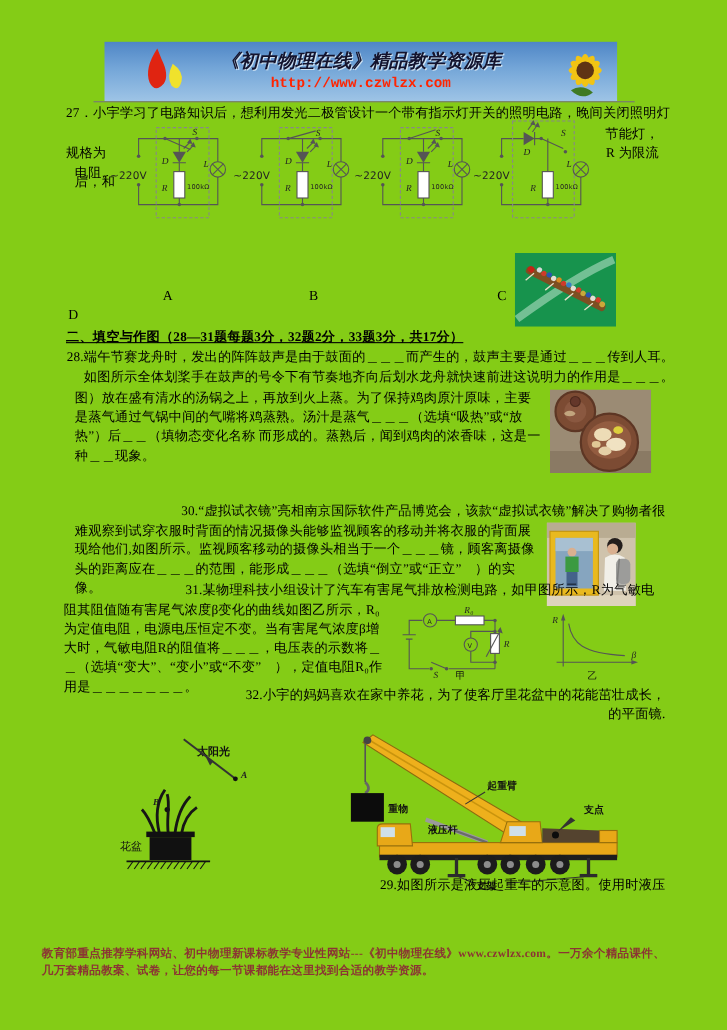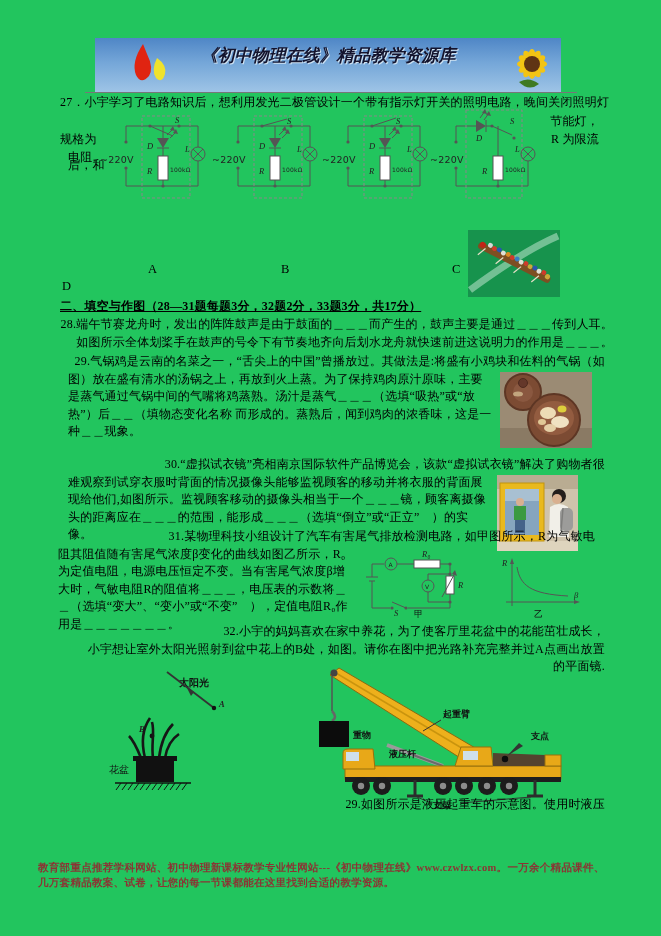--- a/index.html
+++ b/index.html
@@ -1,16 +1,16 @@
 <!DOCTYPE html>
 <html><head>
 <meta charset="utf-8">
 <style>
   html,body{margin:0;padding:0;background:#fff;}
-  .page{position:relative;width:661px;height:936px;background:#22c55e;overflow:hidden;
+  .page{position:relative;width:661px;height:936px;background:#84cc16;overflow:hidden;
         font-family:"Liberation Serif",serif;color:#000;}
   .abs{position:absolute;}
   .qtext{font-size:12px;line-height:17.5px;letter-spacing:0.2px;}
   .nowrap{white-space:nowrap;text-align:right;}
   .hang{padding-left:8px;text-indent:-8px;text-align:right;}
   .bold{font-weight:bold;}
   
   .banner{left:95px;top:38px;width:466px;height:54px;
           background:linear-gradient(180deg,#4f86c6 0%,#74a6d8 45%,#9ec4e6 100%);
           overflow:hidden;}
@@ -38,20 +38,21 @@
 <body>
 
 <div class="page">
 
   <div class="abs banner">
     <svg width="60" height="54" style="position:absolute;left:22px;top:0;">
       <path d="M26,6 Q14,24 19,37 Q24,47 32,38 Q37,30 30,16 Z" fill="#e02411"></path>
       <path d="M40,20 Q34,32 39,40 Q45,46 48,36 Q50,27 40,20 Z" fill="#f0e22c"></path>
     </svg>
     <div class="banner-title">《初中物理在线》精品教学资源库</div>
+    <div class="banner-url">http://www.czwlzx.com</div>
     <svg width="46" height="50" style="position:absolute;right:6px;top:4px;">
       <g transform="translate(23,22)">
         <g fill="#f2c414">
           <ellipse rx="5" ry="15" transform="rotate(0)"></ellipse>
           <ellipse rx="5" ry="15" transform="rotate(30)"></ellipse>
           <ellipse rx="5" ry="15" transform="rotate(60)"></ellipse>
           <ellipse rx="5" ry="15" transform="rotate(90)"></ellipse>
           <ellipse rx="5" ry="15" transform="rotate(120)"></ellipse>
           <ellipse rx="5" ry="15" transform="rotate(150)"></ellipse>
         </g>
@@ -234,21 +235,20 @@
       <line x1="54" y1="33" x2="50" y2="42" stroke="#e8e0c8" stroke-width="1.2"></line>
       <line x1="74" y1="33" x2="70" y2="42" stroke="#e8e0c8" stroke-width="1.2"></line>
     </g>
   </svg>
 
   <div class="abs qtext bold" style="left:60px;top:298px;width:545px;text-decoration:underline;">二、填空与作图（28—31题每题3分，32题2分，33题3分，共17分）</div>
 
   <div class="abs qtext hang" style="left:60px;top:316px;width:545px;">28.端午节赛龙舟时，发出的阵阵鼓声是由于鼓面的＿＿＿而产生的，鼓声主要是通过＿＿＿传到人耳。如图所示全体划桨手在鼓声的号令下有节奏地齐向后划水龙舟就快速前进这说明力的作用是＿＿＿。</div>
 
   <div class="abs qtext" style="left:60px;top:353px;width:545px;">
-    <div class="nowrap">29.气锅鸡是云南的名菜之一，“舌尖上的中国”曾播放过。其做法是:将盛有小鸡块和佐料的气锅（如</div>
     <div style="padding-left:8px;">
       <svg class="floatimg" style="margin:1px 13px 2px 6px;" width="92" height="76" viewBox="0 0 92 76">
         <rect width="92" height="76" fill="#9b8b74"></rect>
         <rect y="56" width="92" height="20" fill="#8a7a64"></rect>
         <circle cx="23" cy="20" r="18" fill="#7c4b33" stroke="#5d3624" stroke-width="2"></circle>
         <circle cx="23" cy="20" r="10" fill="#8a5840"></circle>
         <circle cx="23" cy="11" r="4.5" fill="#64372a" stroke="#4e2a1e"></circle>
         <ellipse cx="18" cy="22" rx="5" ry="2.5" fill="#e8d8a8" opacity="0.6"></ellipse>
         <circle cx="54" cy="48" r="26" fill="#7c4b33" stroke="#5d3624" stroke-width="2"></circle>
         <ellipse cx="54" cy="46" rx="20" ry="17" fill="#935c40"></ellipse>
@@ -328,21 +328,20 @@
         <text x="212" y="48" class="cs">β</text>
         <path d="M155,17 C158,35 168,44 206,46" class="w"></path>
         <text x="172" y="67" class="figlab">乙</text>
       </svg>
       <span>阻其阻值随有害尾气浓度β变化的曲线如图乙所示，R₀为定值电阻，电源电压恒定不变。当有害尾气浓度β增大时，气敏电阻R的阻值将＿＿＿，电压表的示数将＿＿（选填“变大”、“变小”或“不变”　），定值电阻R₀作用是＿＿＿＿＿＿＿。</span>
     </div>
   </div>
 
   <div class="abs qtext" style="left:60px;top:623px;width:545px;">
     <div class="nowrap">32.小宇的妈妈喜欢在家中养花，为了使客厅里花盆中的花能茁壮成长，</div>
-    <div class="nowrap" style="padding-left:8px;">小宇想让室外太阳光照射到盆中花上的B处，如图。请你在图中把光路补充完整并过A点画出放置</div>
     <div class="nowrap" style="padding-left:8px;">的平面镜.</div>
   </div>
 
   <svg class="abs" style="left:95px;top:670px;" width="135" height="122" viewBox="0 0 135 122">
     <text x="84" y="16" style="font-size:10px;font-weight:bold;font-family:'Liberation Sans',sans-serif;" fill="#111">太阳光</text>
     <line x1="72" y1="2" x2="119" y2="38" stroke="#333" stroke-width="1.8"></line>
     <polygon points="99,22 92,18 96,26" fill="#333"></polygon>
     <circle cx="119" cy="38" r="2.2" fill="#111"></circle>
     <text x="124" y="37" class="cs" style="font-weight:bold;">A</text>
     <text x="44" y="62" class="cs" style="font-weight:bold;">B</text>

